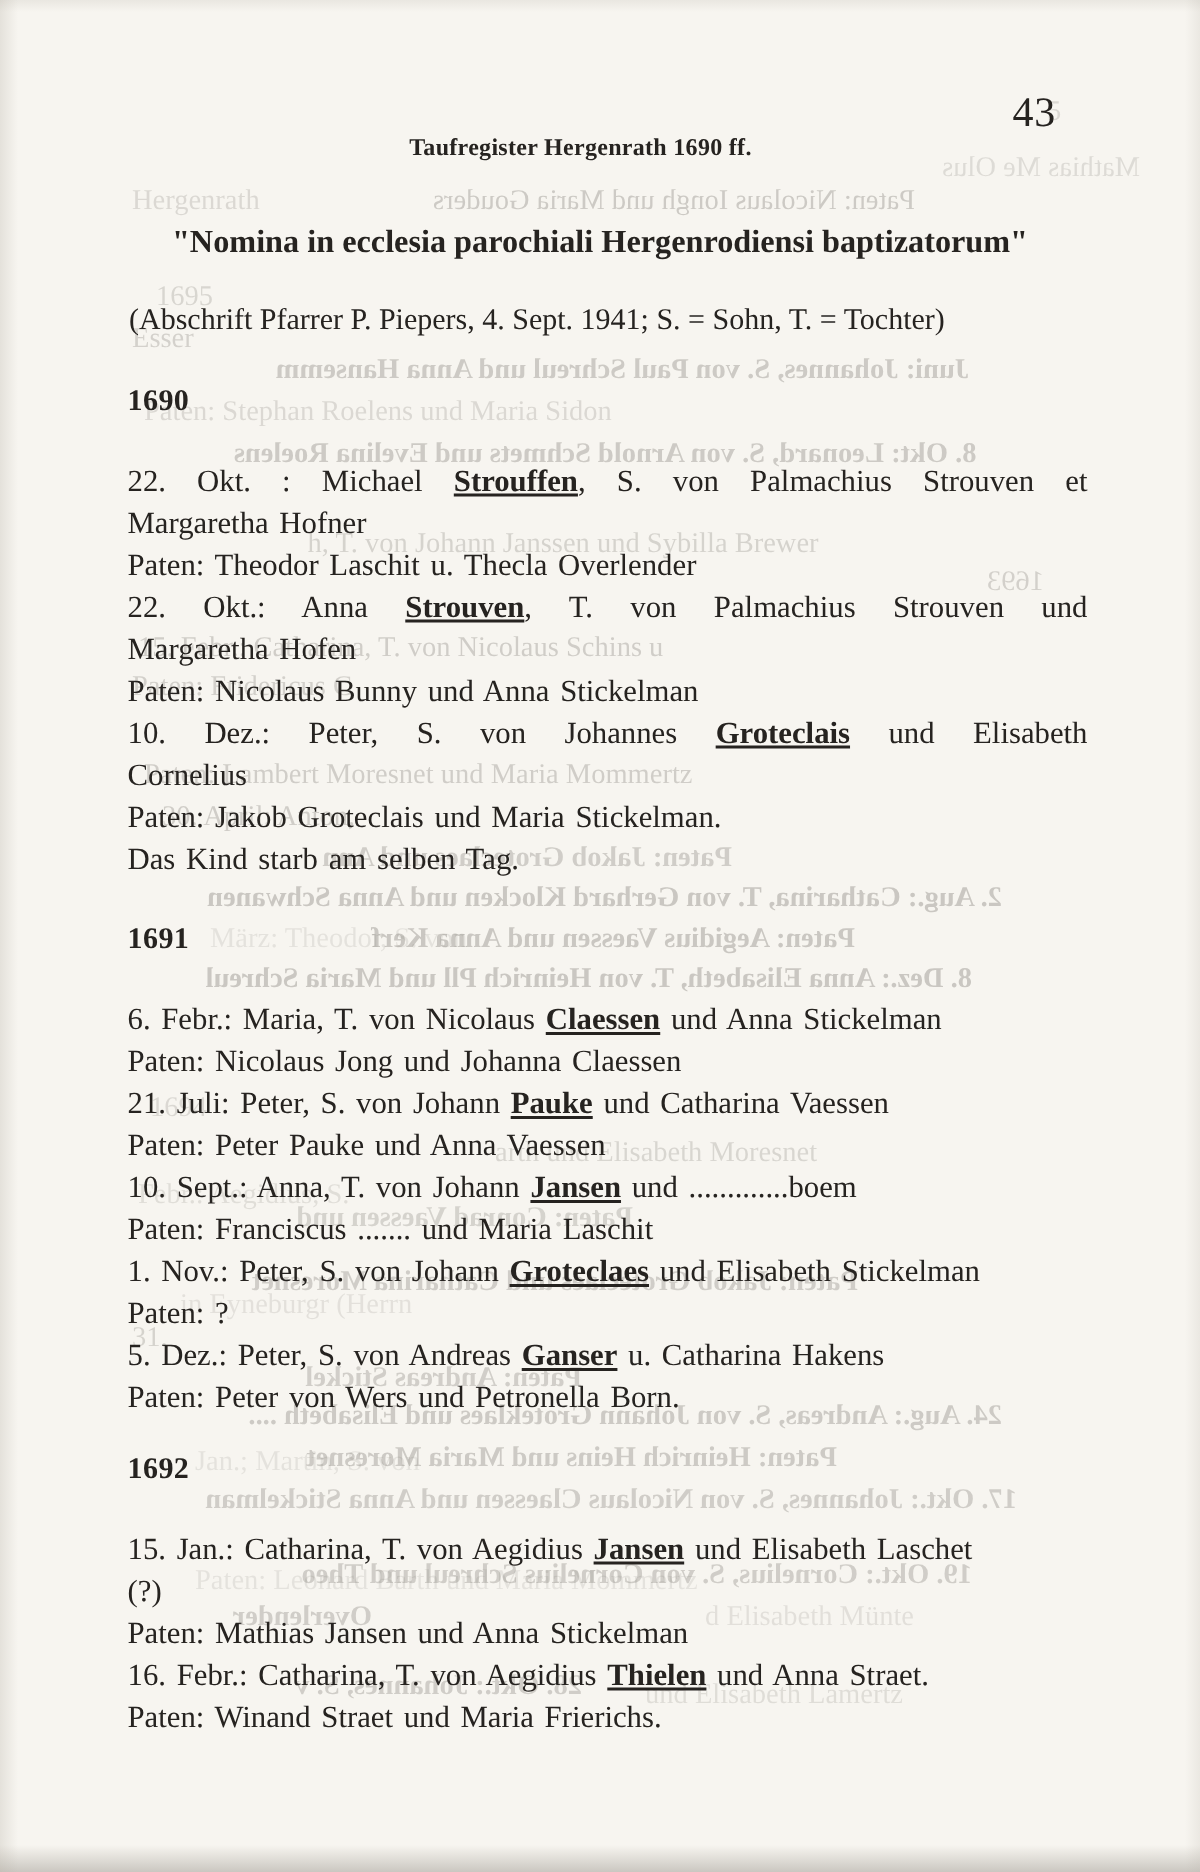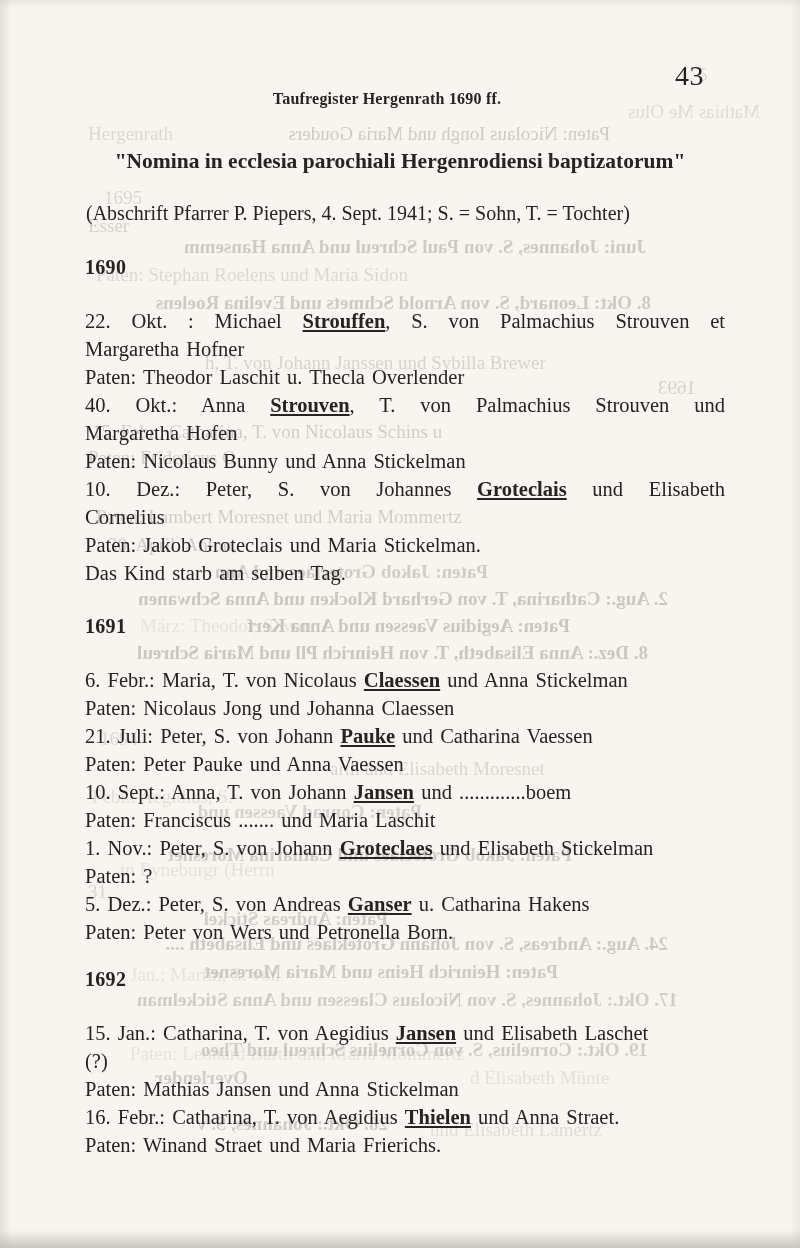--- a/index.html
+++ b/index.html
@@ -107,21 +107,21 @@
   <div class="page-number">43</div>
   <h1 class="title">Taufregister Hergenrath 1690 ff.</h1>
   <h2 class="subtitle">"Nomina in ecclesia parochiali Hergenrodiensi baptizatorum"</h2>
   <p class="note">(Abschrift Pfarrer P. Piepers, 4. Sept. 1941; S. = Sohn, T. = Tochter)</p>
   <div id="sections">
       <div class="section">
         <h3 class="y1">1690</h3>
         <div class="line just"><span class="seg">22. Okt. : Michael </span><span class="seg b">Strouffen</span><span class="seg">, S. von Palmachius Strouven et</span></div>
         <div class="line"><span class="seg">Margaretha Hofner</span></div>
         <div class="line"><span class="seg">Paten: Theodor Laschit u. Thecla Overlender</span></div>
-        <div class="line just"><span class="seg">40. Okt.: Anna </span><span class="seg b">Strouven</span><span class="seg">, T. von Palmachius Strouven und</span></div>
+        <div class="line just"><span class="seg">22. Okt.: Anna </span><span class="seg b">Strouven</span><span class="seg">, T. von Palmachius Strouven und</span></div>
         <div class="line"><span class="seg">Margaretha Hofen</span></div>
         <div class="line"><span class="seg">Paten: Nicolaus Bunny und Anna Stickelman</span></div>
         <div class="line just"><span class="seg">10. Dez.: Peter, S. von Johannes </span><span class="seg b">Groteclais</span><span class="seg"> und Elisabeth</span></div>
         <div class="line"><span class="seg">Cornelius</span></div>
         <div class="line"><span class="seg">Paten: Jakob Groteclais und Maria Stickelman.</span></div>
         <div class="line"><span class="seg">Das Kind starb am selben Tag.</span></div>
       </div>
       <div class="section">
         <h3 class="y2">1691</h3>
         <div class="line"><span class="seg">6. Febr.: Maria, T. von Nicolaus </span><span class="seg b">Claessen</span><span class="seg"> und Anna Stickelman</span></div>

